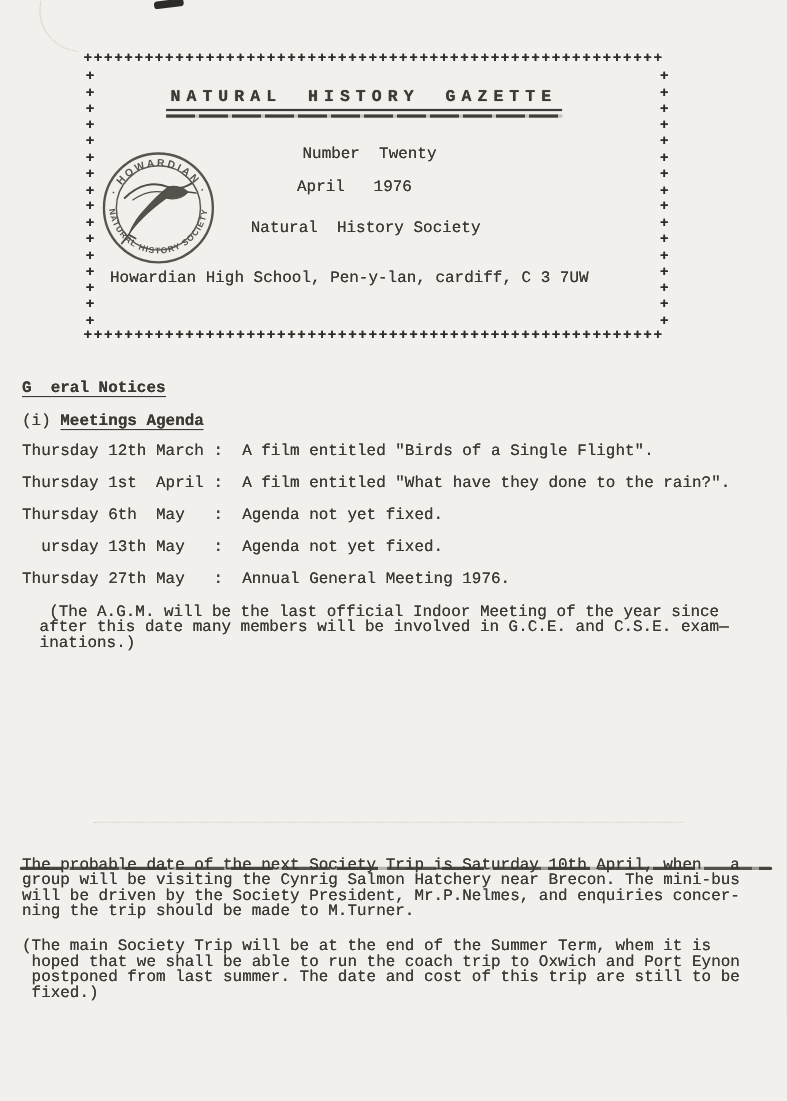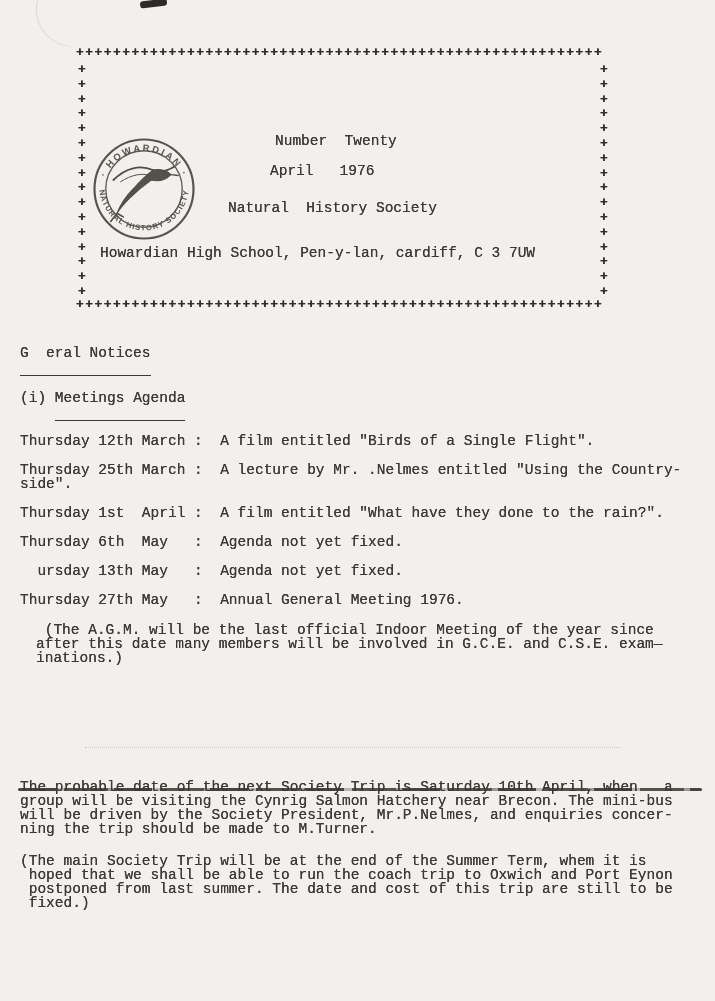--- a/index.html
+++ b/index.html
@@ -38,21 +38,22 @@
   .mast-title-rule2{
     height:3px;margin-top:3px;
     background:repeating-linear-gradient(90deg,#413e3a 0 26px,rgba(65,62,58,.25) 26px 30px);
   }
   .mast-line{position:absolute;}
   .logo{position:absolute;left:14px;top:84px;width:108px;height:118px;}
   
   .notices{position:absolute;left:20px;top:346px;width:678px;}
   .h-underline{
     display:inline-block;white-space:pre;border-bottom:1.6px solid #3c3a36;
-    padding-bottom:15px;
+    padding-bottom:0;
+    font-weight:bold;
   }
   .heading{margin:0 0 15px 0;}
   .subheading{margin:0 0 13px 0;}
   .meeting{margin:0 0 15px 0;}
   .agm-note{margin:16px;}
   
   .faint-rule{
     position:absolute;left:85px;top:747px;width:536px;height:0;
     border-top:1.5px dotted #c3bfb8;opacity:.8;
   }
@@ -112,20 +113,21 @@
 +
 +
 +
 +
 +
 +
 +
 +</div>
 
     <div class="mast-title-wrap">
+      <div class="mast-title">NATURAL HISTORY GAZETTE</div>
       <div class="mast-title-rule2"></div>
     </div>
 
     <p class="tw mast-line" style="left:199px;top:88px;">Number  Twenty</p>
     <p class="tw mast-line" style="left:194px;top:118px;">April   1976</p>
     <p class="tw mast-line" style="left:152px;top:155px;">Natural  History Society</p>
     <p class="tw mast-line" style="left:24px;top:200px;">Howardian High School, Pen-y-lan, cardiff, C 3 7UW</p>
 
     <svg class="logo" viewBox="0 0 120 120">
       <circle cx="60" cy="60" r="55" fill="none" stroke="#57544e" stroke-width="2.4"></circle>
@@ -148,22 +150,20 @@
         <path d="M 34,52 C 46,44 58,42 67,45" stroke-width="1.1"></path>
       </g>
     </svg>
   </div>
 
   <div class="notices">
     <div class="tw heading"><span class="h-underline">G  eral Notices</span></div>
     <div class="tw subheading"><span>(i) </span><span class="h-underline">Meetings Agenda</span></div>
 
     <p class="tw meeting">Thursday 12th March :  A film entitled "Birds of a Single Flight".</p>
-    <p class="tw meeting">Thursday 25th March :  A lecture by Mr. .Nelmes entitled "Using the Country-
-side".</p>
     <p class="tw meeting">Thursday 1st  April :  A film entitled "What have they done to the rain?".</p>
     <p class="tw meeting">Thursday 6th  May   :  Agenda not yet fixed.</p>
     <p class="tw meeting">  ursday 13th May   :  Agenda not yet fixed.</p>
     <p class="tw meeting">Thursday 27th May   :  Annual General Meeting 1976.</p>
 
     <p class="tw agm-note"> (The A.G.M. will be the last official Indoor Meeting of the year since
 after this date many members will be involved in G.C.E. and C.S.E. exam—
 inations.)</p>
   </div>
 

